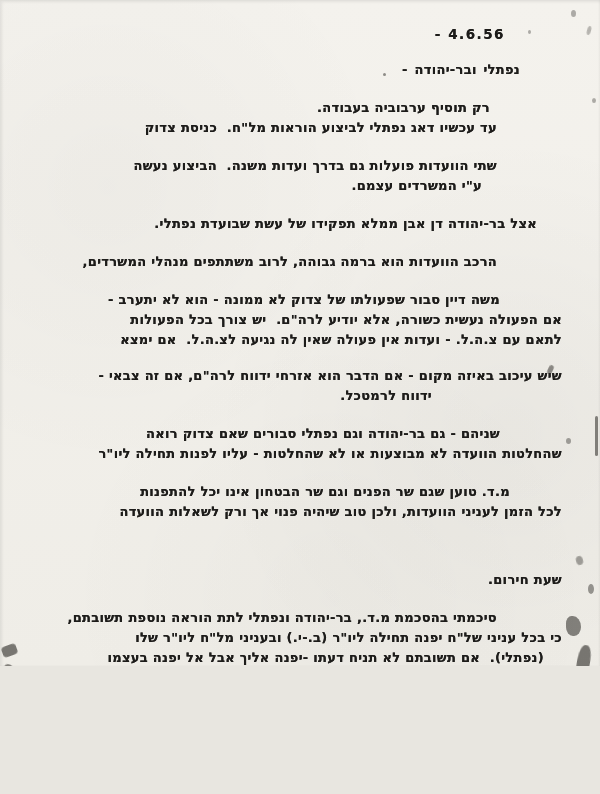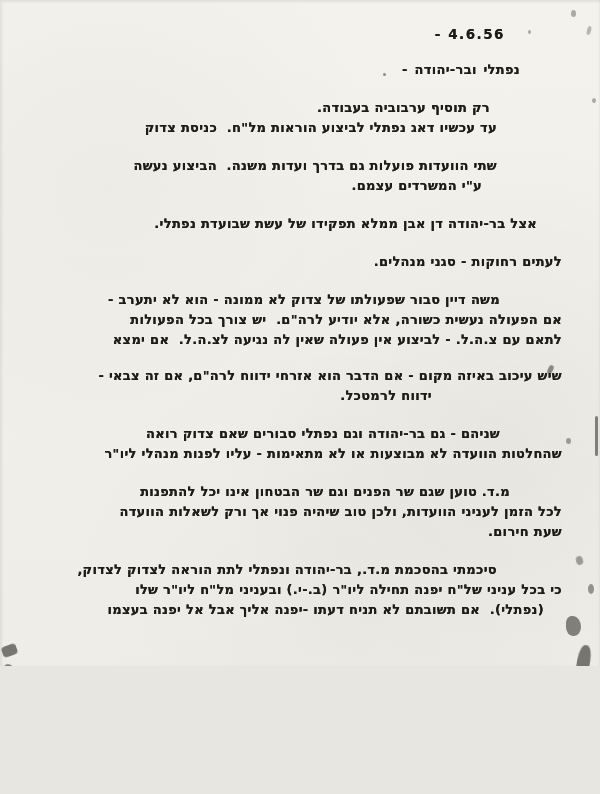--- a/index.html
+++ b/index.html
@@ -77,40 +77,40 @@
         <div class="line" style="padding-right: 65px;">עד עכשיו דאג נפתלי לביצוע הוראות מל"ח.  כניסת צדוק</div>
       </div>
       <div class="para">
         <div class="line" style="padding-right: 65px;">שתי הוועדות פועלות גם בדרך ועדות משנה.  הביצוע נעשה</div>
         <div class="line" style="padding-right: 80px;">ע"י המשרדים עצמם.</div>
       </div>
       <div class="para">
         <div class="line" style="padding-right: 25px;">אצל בר-יהודה דן אבן ממלא תפקידו של עשת שבועדת נפתלי.</div>
       </div>
       <div class="para">
-        <div class="line" style="padding-right: 0px;">לעתים רחוקות - סגני מנהלים.</div>
+        <div class="line" style="padding-right: 65px;">הרכב הוועדות הוא ברמה גבוהה, לרוב משתתפים מנהלי המשרדים,</div>
       </div>
       <div class="para">
         <div class="line" style="padding-right: 62px;">משה דיין סבור שפעולתו של צדוק לא ממונה - הוא לא יתערב -</div>
         <div class="line" style="padding-right: 0px;">אם הפעולה נעשית כשורה, אלא יודיע לרה"ם.  יש צורך בכל הפעולות</div>
-        <div class="line" style="padding-right: 0px;">לתאם עם צ.ה.ל. - לביצוע אין פעולה שאין לה נגיעה לצ.ה.ל.  אם ימצא</div>
+        <div class="line" style="padding-right: 0px;">לתאם עם צ.ה.ל. - ועדות אין פעולה שאין לה נגיעה לצ.ה.ל.  אם ימצא</div>
         <div class="line" style="padding-right: 0px; margin-top: 16px;">שיש עיכוב באיזה מקום - אם הדבר הוא אזרחי ידווח לרה"ם, אם זה צבאי -</div>
         <div class="line" style="padding-right: 130px;">ידווח לרמטכל.</div>
       </div>
       <div class="para">
         <div class="line" style="padding-right: 62px;">שניהם - גם בר-יהודה וגם נפתלי סבורים שאם צדוק רואה</div>
-        <div class="line" style="padding-right: 0px;">שהחלטות הוועדה לא מבוצעות או לא מתאימות - עליו לפנות מנהלי ליו"ר</div>
+        <div class="line" style="padding-right: 0px;">שהחלטות הוועדה לא מבוצעות או לא שהחלטות - עליו לפנות תחילה ליו"ר</div>
       </div>
       <div class="para">
         <div class="line" style="padding-right: 52px;">מ.ד. טוען שגם שר הפנים וגם שר הבטחון אינו יכל להתפנות</div>
         <div class="line" style="padding-right: 0px;">לכל הזמן לעניני הוועדות, ולכן טוב שיהיה פנוי אך ורק לשאלות הוועדה</div>
-        <div class="line" style="padding-right: 0px;">שעת חירום.</div>
+        <div class="line" style="padding-right: 0px; margin-top: 48px;">שעת חירום.</div>
       </div>
       <div class="para">
-        <div class="line" style="padding-right: 65px;">סיכמתי בהסכמת מ.ד., בר-יהודה ונפתלי לתת הוראה לצדוק לצדוק,</div>
+        <div class="line" style="padding-right: 65px;">סיכמתי בהסכמת מ.ד., בר-יהודה ונפתלי לתת הוראה נוספת תשובתם,</div>
         <div class="line" style="padding-right: 0px;">כי בכל עניני של"ח יפנה תחילה ליו"ר (ב.-י.) ובעניני מל"ח ליו"ר שלו</div>
         <div class="line" style="padding-right: 18px;">(נפתלי).  אם תשובתם לא תניח דעתו -יפנה אליך אבל אל יפנה בעצמו</div>
       </div>
     </div>
 
   <div class="art a1"></div>
   <div class="art a2"></div>
   <div class="art a3"></div>
   <div class="art a4"></div>
   <div class="art a5"></div>

